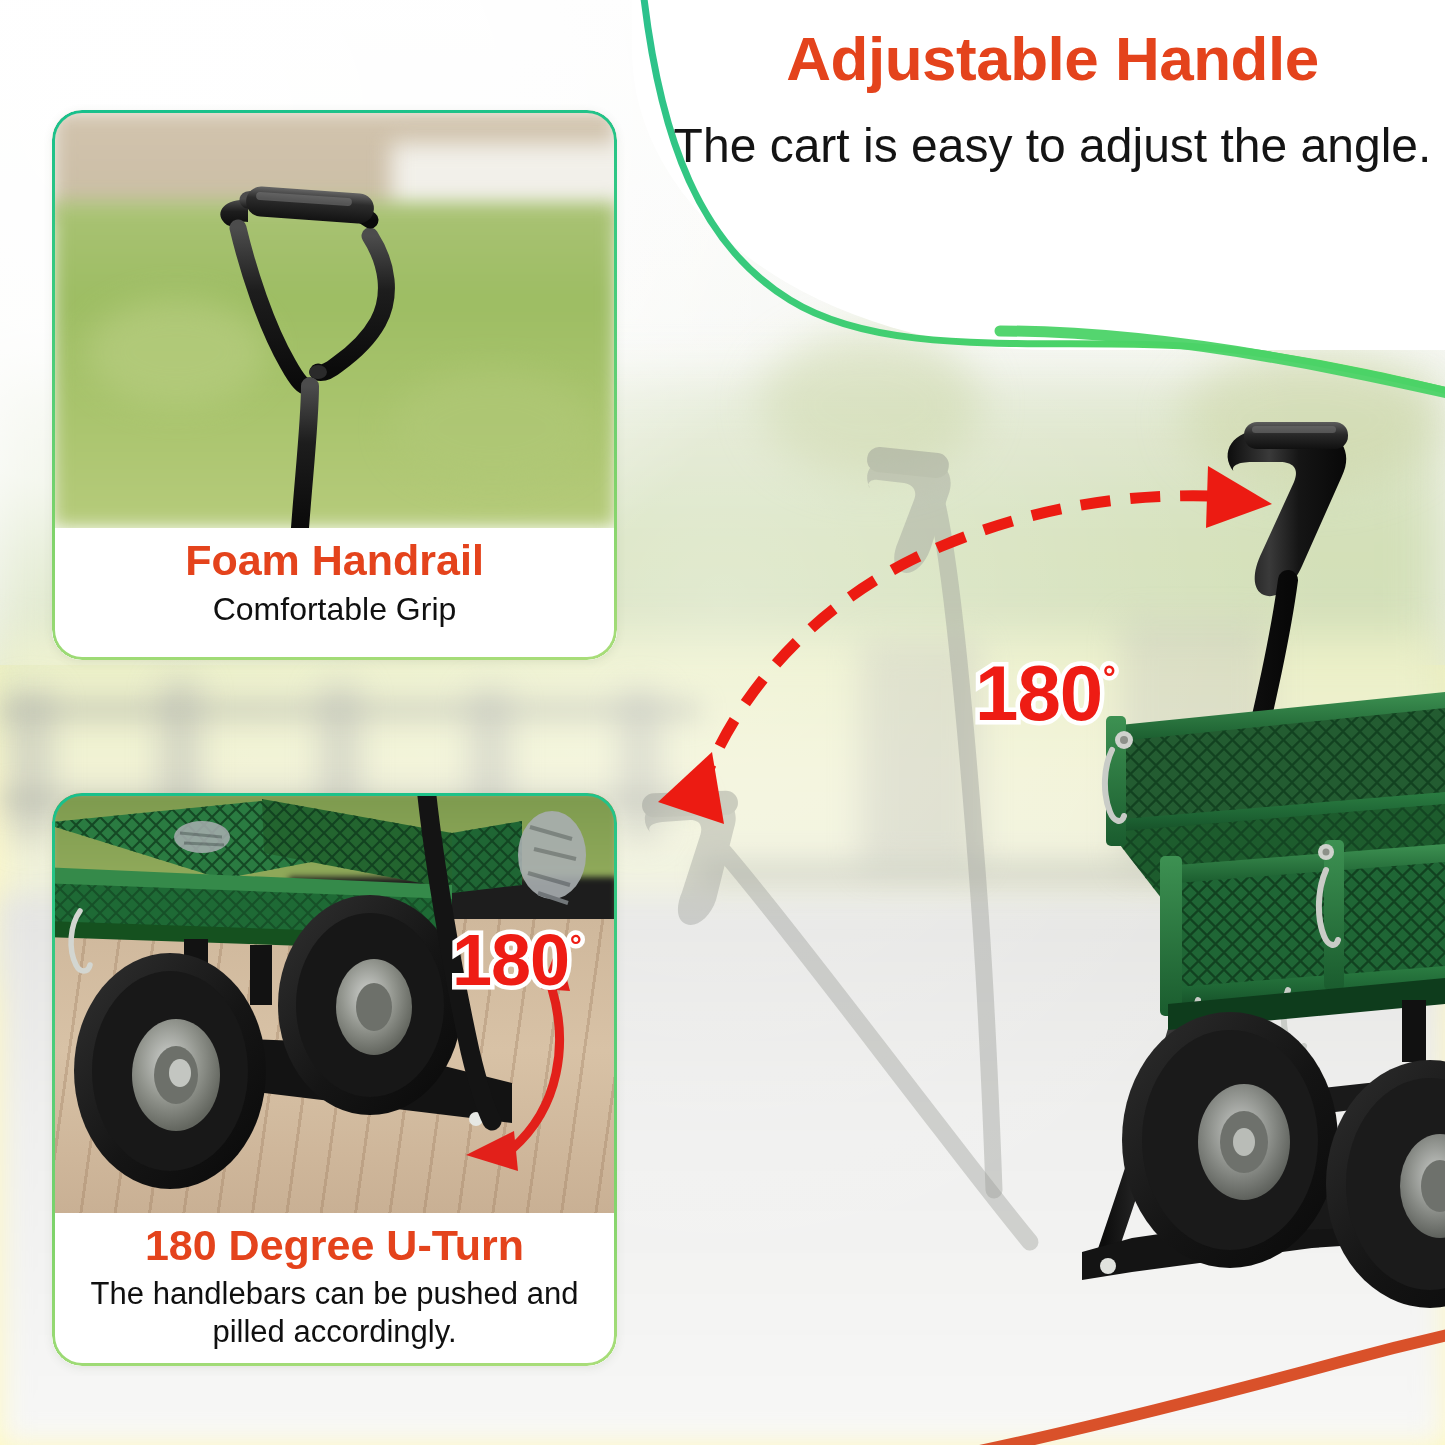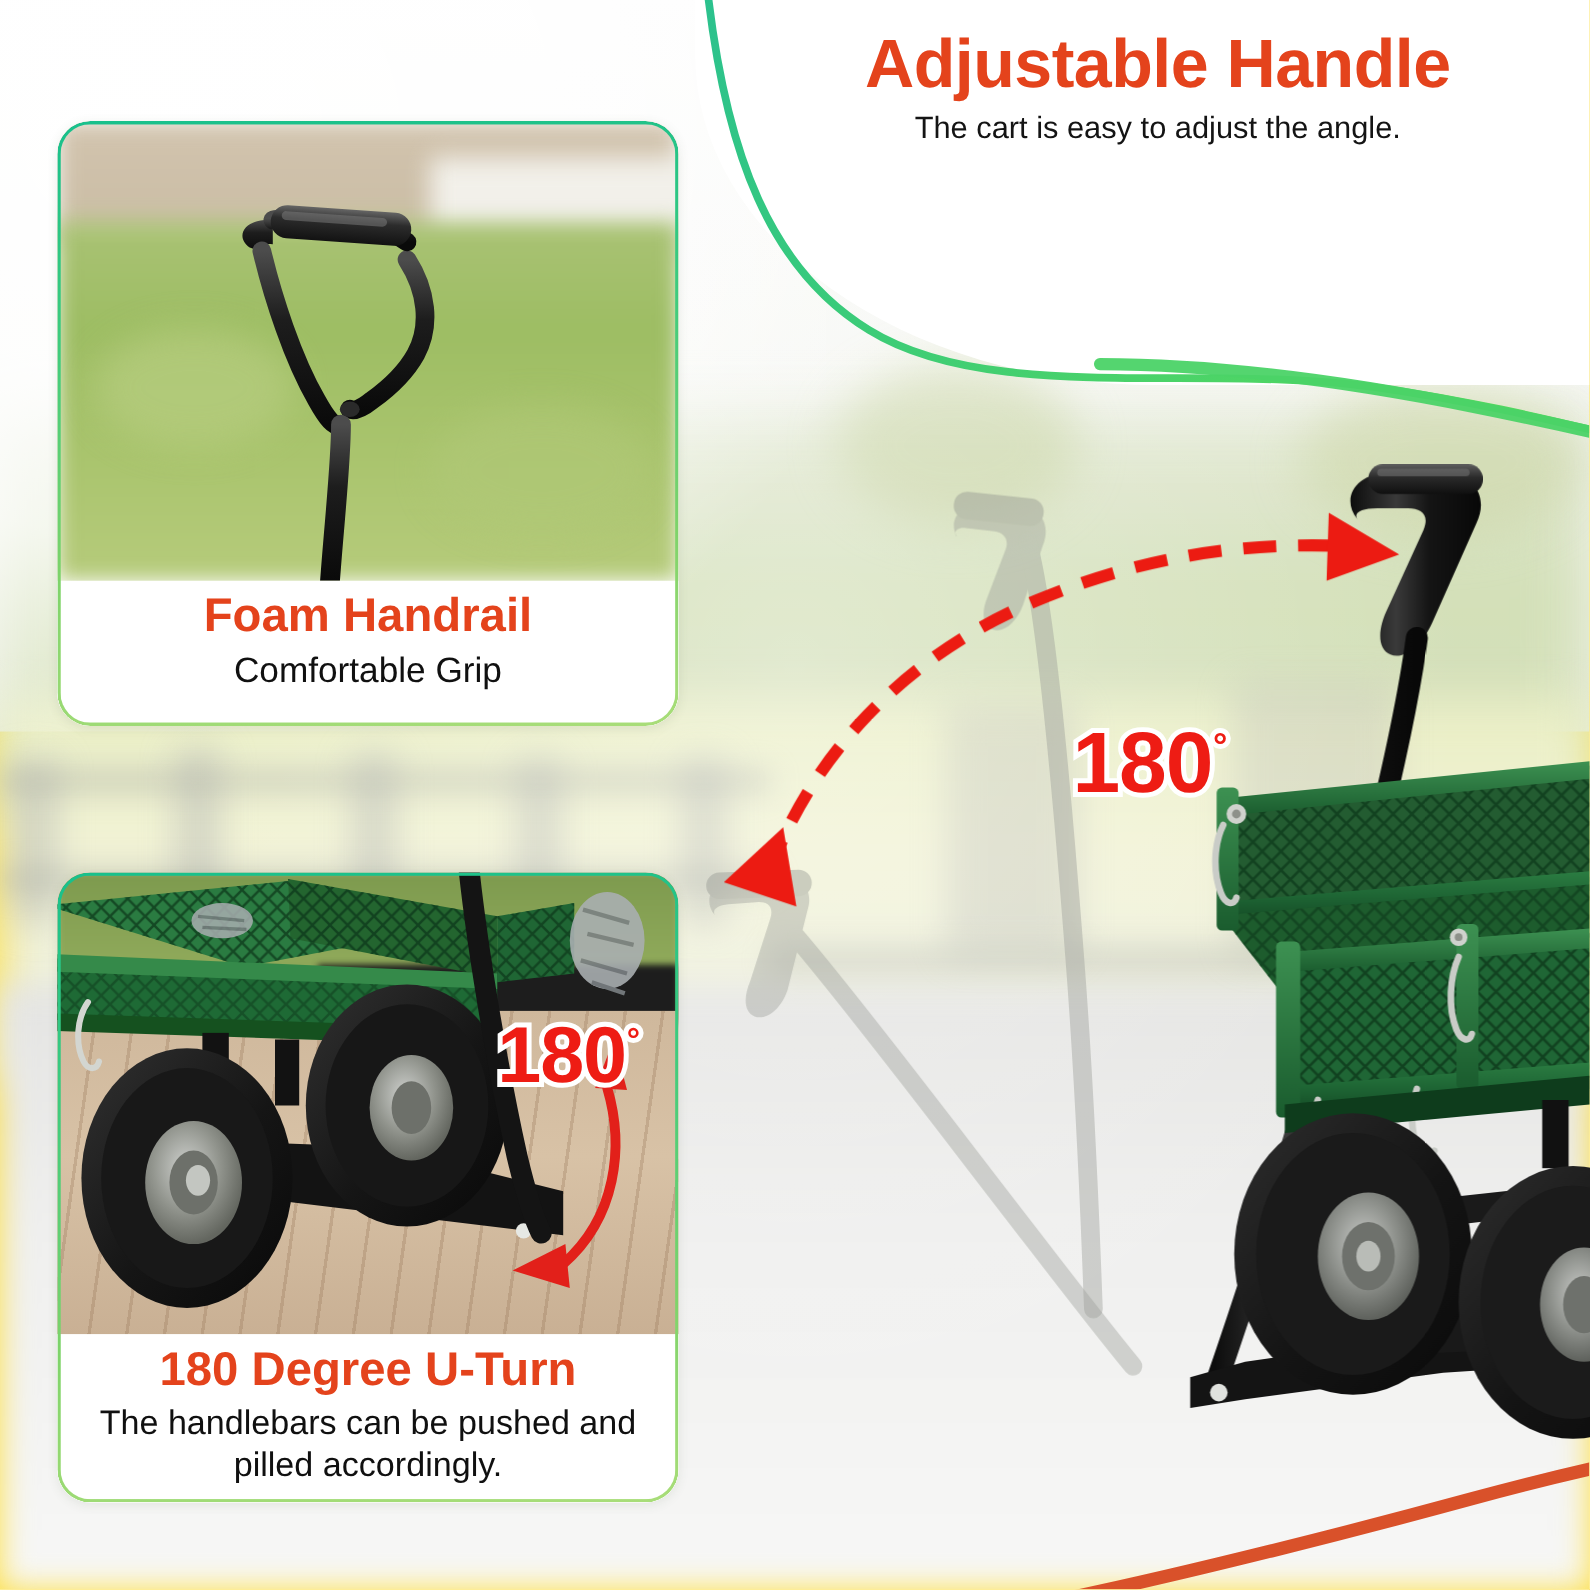--- a/index.html
+++ b/index.html
@@ -2,21 +2,21 @@
 <html><head>
 <meta charset="utf-8">
 <style>
   html,body{margin:0;padding:0;}
   body{
     width:1445px;height:1445px;
     font-family:"Liberation Sans", sans-serif;
     background:#ffffff;
     overflow:hidden;
   }
-  .stage{position:relative;width:1445px;height:1445px;overflow:hidden;background:#fde047;}
+  .stage{position:relative;width:1445px;height:1445px;overflow:hidden;background:#fef9c3;}
 
   
   .bg{position:absolute;inset:0;overflow:hidden;}
   .bg-sky{position:absolute;left:0;top:0;width:100%;height:46%;
     background:linear-gradient(180deg,#fdfdfd 0%,#f6f7f3 55%,#eef0e6 100%);}
   .bg-hill{position:absolute;left:0;top:26%;width:100%;height:26%;
     background:linear-gradient(180deg,#dfe6cf 0%,#cddcae 45%,#d8e2bd 100%);
     filter:blur(26px);opacity:.85;}
   .bg-tree{position:absolute;border-radius:50%;filter:blur(22px);opacity:.55;}
   .bg-lawn{position:absolute;left:0;top:44%;width:100%;height:24%;
@@ -40,21 +40,21 @@
     position:absolute;left:632px;top:-120px;width:900px;height:470px;
     background:#ffffff;border-bottom-left-radius:420px 300px;
     box-shadow:none;
   }
   .header{position:absolute;left:660px;top:24px;width:785px;text-align:center;}
   .header h1{
     margin:0;font-size:62px;font-weight:bold;letter-spacing:-.5px;
     color:#e4431c;line-height:1.12;
   }
   .header p{
-    margin:5px 0 0 0;font-size:28px;color:#141414;line-height:1.28;font-weight:400;
+    margin:22px 0 0 0;font-size:48px;color:#141414;line-height:1.28;font-weight:400;
   }
 
   
   .card{
     position:absolute;border-radius:30px;overflow:hidden;background:#fff;
     box-shadow:0 2px 10px rgba(70,90,60,.10);
   }
   .card::after{
     content:"";position:absolute;inset:0;border-radius:30px;pointer-events:none;
     border:3px solid transparent;

